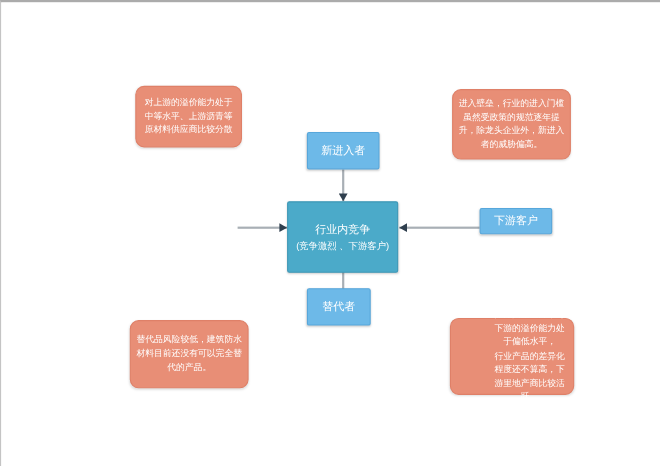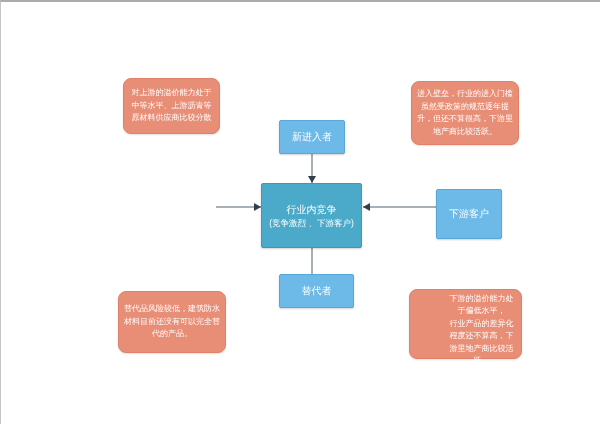--- a/index.html
+++ b/index.html
@@ -72,34 +72,34 @@
   <div class="center-node" style="left:260px; top:181px; width:101px; height:65px;">
     <span class="t1">行业内竞争</span>
     <span class="t2">(竞争激烈 、下游客户)</span>
   </div>
 
   <div class="node" style="left:278px; top:118px; width:66px; height:34px;">
     <span>新进入者</span>
   </div>
 
 
-  <div class="node" style="left:435px; top:187px; width:66px; height:50px;">
+  <div class="node" style="left:435px; top:187px; width:66px; height:24px;">
     <span>下游客户</span>
   </div>
 
-  <div class="node" style="left:278px; top:272px; width:75px; height:34px;align-items:center;">
+  <div class="node" style="left:278px; top:260px; width:58px; height:34px;align-items:center;">
     <span>替代者</span>
   </div>
 
   <div class="note" style="left:122px; top:76px; width:97px; height:56px;">
     <span>对上游的溢价能力处于中等水平、上游沥青等原材料供应商比较分散</span>
   </div>
 
   <div class="note" style="left:410px; top:79px; width:108px; height:64px;">
-    <span>进入壁垒，行业的进入门槛虽然受政策的规范逐年提升，但还不算很高，下游里地产商比较活跃。</span>
+    <span>进入壁垒，行业的进入门槛虽然受政策的规范逐年提升，除龙头企业外，新进入者的威胁偏高。</span>
   </div>
 
   <div class="note" style="left:117px; top:289px; width:108px; height:62px;">
     <span>替代品风险较低，建筑防水材料目前还没有可以完全替代的产品。</span>
   </div>
 
   <div class="note" style="left:408px; top:287px; width:113px; height:70px;padding-left:36px;">
     <span>除龙头企业外，对下游的溢价能力处于偏低水平，
 行业产品的差异化程度还不算高，下游里地产商比较活跃。</span>
   </div>

